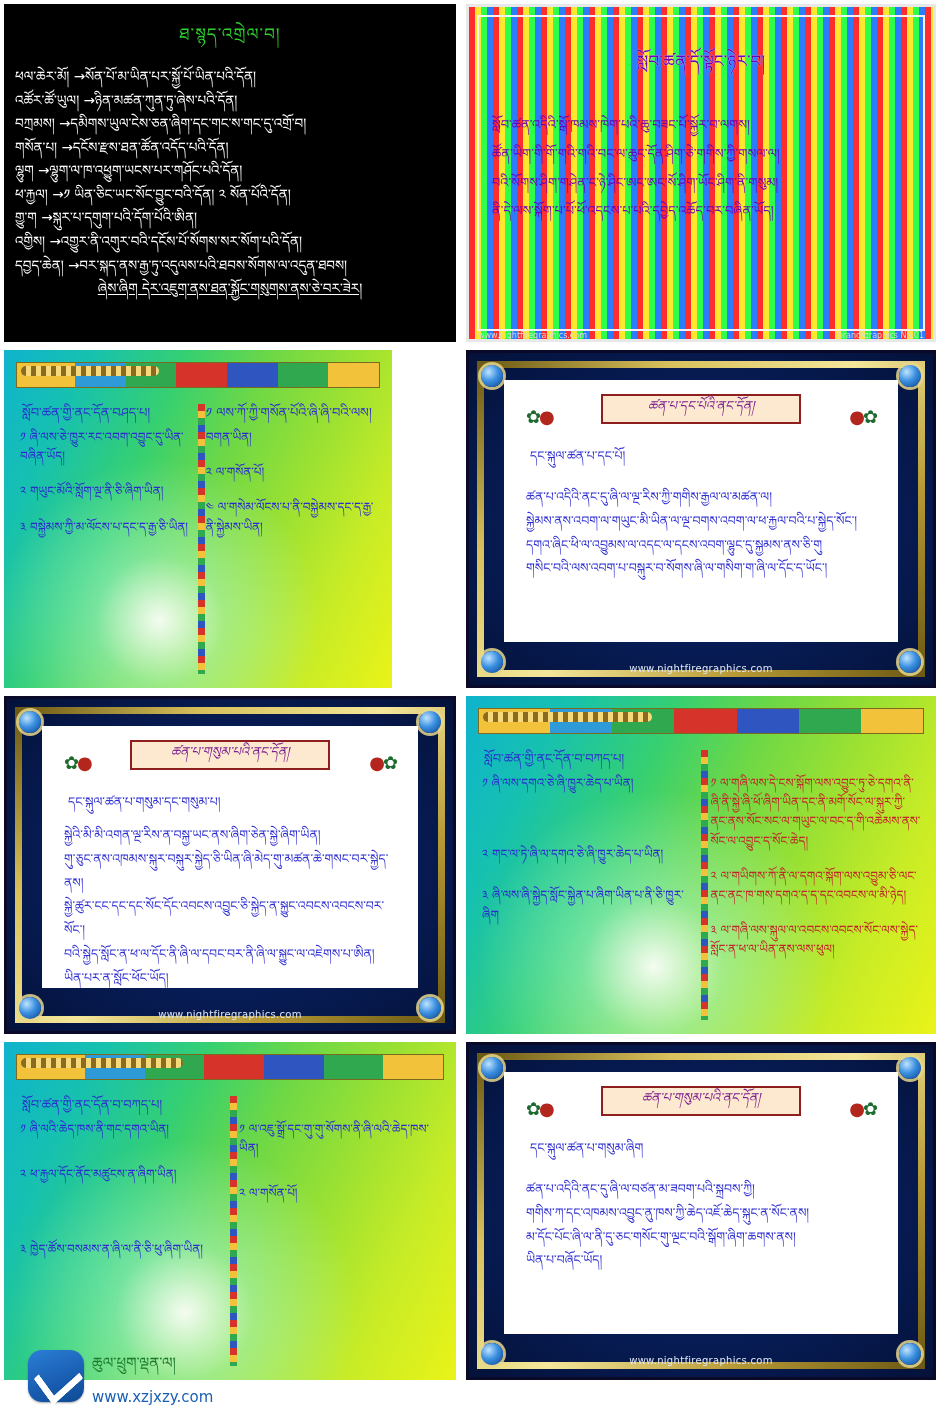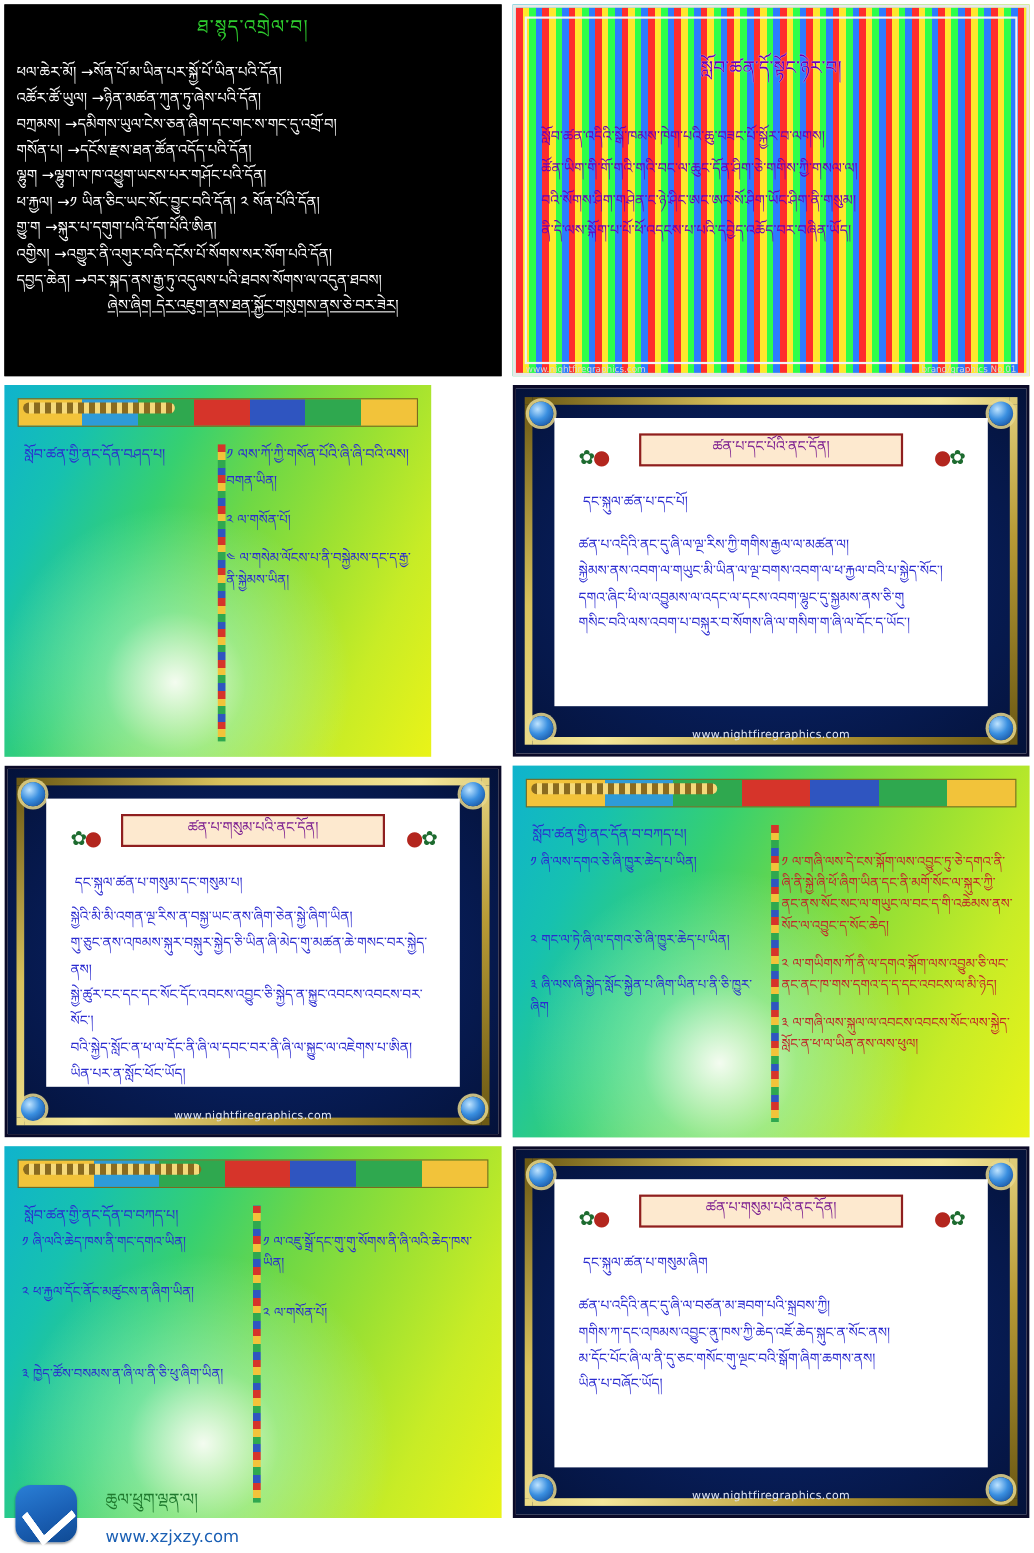--- a/index.html
+++ b/index.html
@@ -25,20 +25,21 @@
   
   .s1 {
     left: 4px; top: 4px; width: 452px; height: 338px;
     background: #000000;
     border: 1px solid #000;
   }
   .s1 .title {
     color: #2ecc2e;
     text-align: center;
     font-size: 17px;
+    padding-top: 10px;
     letter-spacing: 1px;
   }
   .s1 .line {
     color: #ffffff;
     font-size: 13.5px;
     padding: 4px 10px 0 10px;
     line-height: 1.45;
     white-space: nowrap;
   }
   .s1 .line.center { text-align: center; text-decoration: underline; }
@@ -118,45 +119,45 @@
   .gem.tr { right: 12px; top: 12px; }
   .gem.bl { left: 12px; bottom: 12px; }
   .gem.br { right: 12px; bottom: 12px; }
   .white-board {
     position: absolute;
     left: 38px; right: 38px; top: 30px; bottom: 46px;
     background: #ffffff;
   }
   .title-plaque {
     margin: 14px auto 0 auto;
-    width: 240px; height: 30px;
+    width: 200px; height: 30px;
     background: #fde9cf;
     border: 2px solid #8f1f1f;
     color: #7a1b8f;
     font-size: 13px;
     display: flex; align-items: center; justify-content: center;
     position: relative;
+    font-style: italic;
   }
   .orn {
     position: absolute; top: 12px;
     color: #1d6b2f; font-size: 18px; letter-spacing: -2px;
   }
   .orn.left { left: 22px; }
   .orn.right { right: 22px; }
   .orn .dot { color: #b3261e; }
   .board-sub {
     color: #2b2bd0; font-size: 12.5px;
     padding: 18px 26px 0 26px;
   }
   .board-para {
     color: #2b2bd0; font-size: 12.5px;
     line-height: 1.9;
     padding: 8px 22px 0 22px;
     text-align: justify;
-    font-family: Liberation Mono, monospace;
   }
   .nf-watermark {
     position: absolute; bottom: 14px; left: 0; right: 0;
     text-align: center; color: #dfe6f5; font-size: 10px;
     letter-spacing: .3px;
   }
 
   
   .colorbar-top {
     position: absolute; left: 12px; right: 12px; top: 12px; height: 26px;
@@ -193,22 +194,22 @@
   
   .s3 { left: 4px;   top: 350px;  width: 388px; height: 338px; }
   .s4 { left: 466px; top: 350px;  width: 470px; height: 338px; }
   .s5 { left: 4px;   top: 696px;  width: 452px; height: 338px; }
   .s6 { left: 466px; top: 696px;  width: 470px; height: 338px; }
   .s7 { left: 4px;   top: 1042px; width: 452px; height: 338px; }
   .s8 { left: 466px; top: 1042px; width: 470px; height: 338px; }
 
   
   .footer-logo {
-    position: absolute; left: 14px; bottom: 6px;
-    display: flex; align-items: center; gap: 26px;
+    position: absolute; left: 28px; bottom: 6px;
+    display: flex; align-items: center; gap: 8px;
   }
   .logo-mark {
     width: 56px; height: 52px; border-radius: 14px;
     background: linear-gradient(160deg,#2a7fd6 0%, #1a5fb4 55%, #0f4a93 100%);
     position: relative;
     box-shadow: 0 1px 2px rgba(0,0,0,.35);
   }
   .logo-mark:after {
     content: "";
     position: absolute; left: 10px; top: 12px;
@@ -255,20 +256,25 @@
     <div class="watermark-r">brand/graphics  No.01</div>
   </div>
 
   <div class="slide s3 grad2">
     <div class="colorbar-top">
       <div class="beads"></div>
     </div>
     <div class="vdivider"></div>
     <div class="col-head">སློབ་ཚན་གྱི་ནང་དོན་བཤད་པ།</div>
     <div class="col-head right">༡ ལས་ཀོ་ཀྱི་གསོན་པོའི་ཞི་ཞི་བའི་ལས།</div>
+    <div class="col left">
+      <div class="item">༡ ཞི་ལས་ཅེ་ཁྱུར་རང་འབག་འབྱུང་དུ་ཡིན་བཞིན་ཡོད།</div>
+      <div class="item">༢ གཡུང་མོའི་སློག་ལྔ་ནི་ཅི་ཞིག་ཡིན།</div>
+      <div class="item">༣ བསྐྱེམས་ཀྱི་མ་ལོངས་པ་དང་ད་རྒྱ་ཅི་ཡིན།</div>
+    </div>
     <div class="col right">
       <div class="item">བགན་ཡིན།</div>
       <div class="item">༢ ལ་གསོན་པོ།</div>
       <div class="item">༤ ལ་གསེམ་ལོངས་པ་ནི་བསྐྱེམས་དང་ད་རྒྱ་ནི་སྐྱེམས་ཡིན།</div>
     </div>
   </div>
 
   <div class="slide s4">
     <div class="gold-frame">
       <span class="gem tl"></span>

